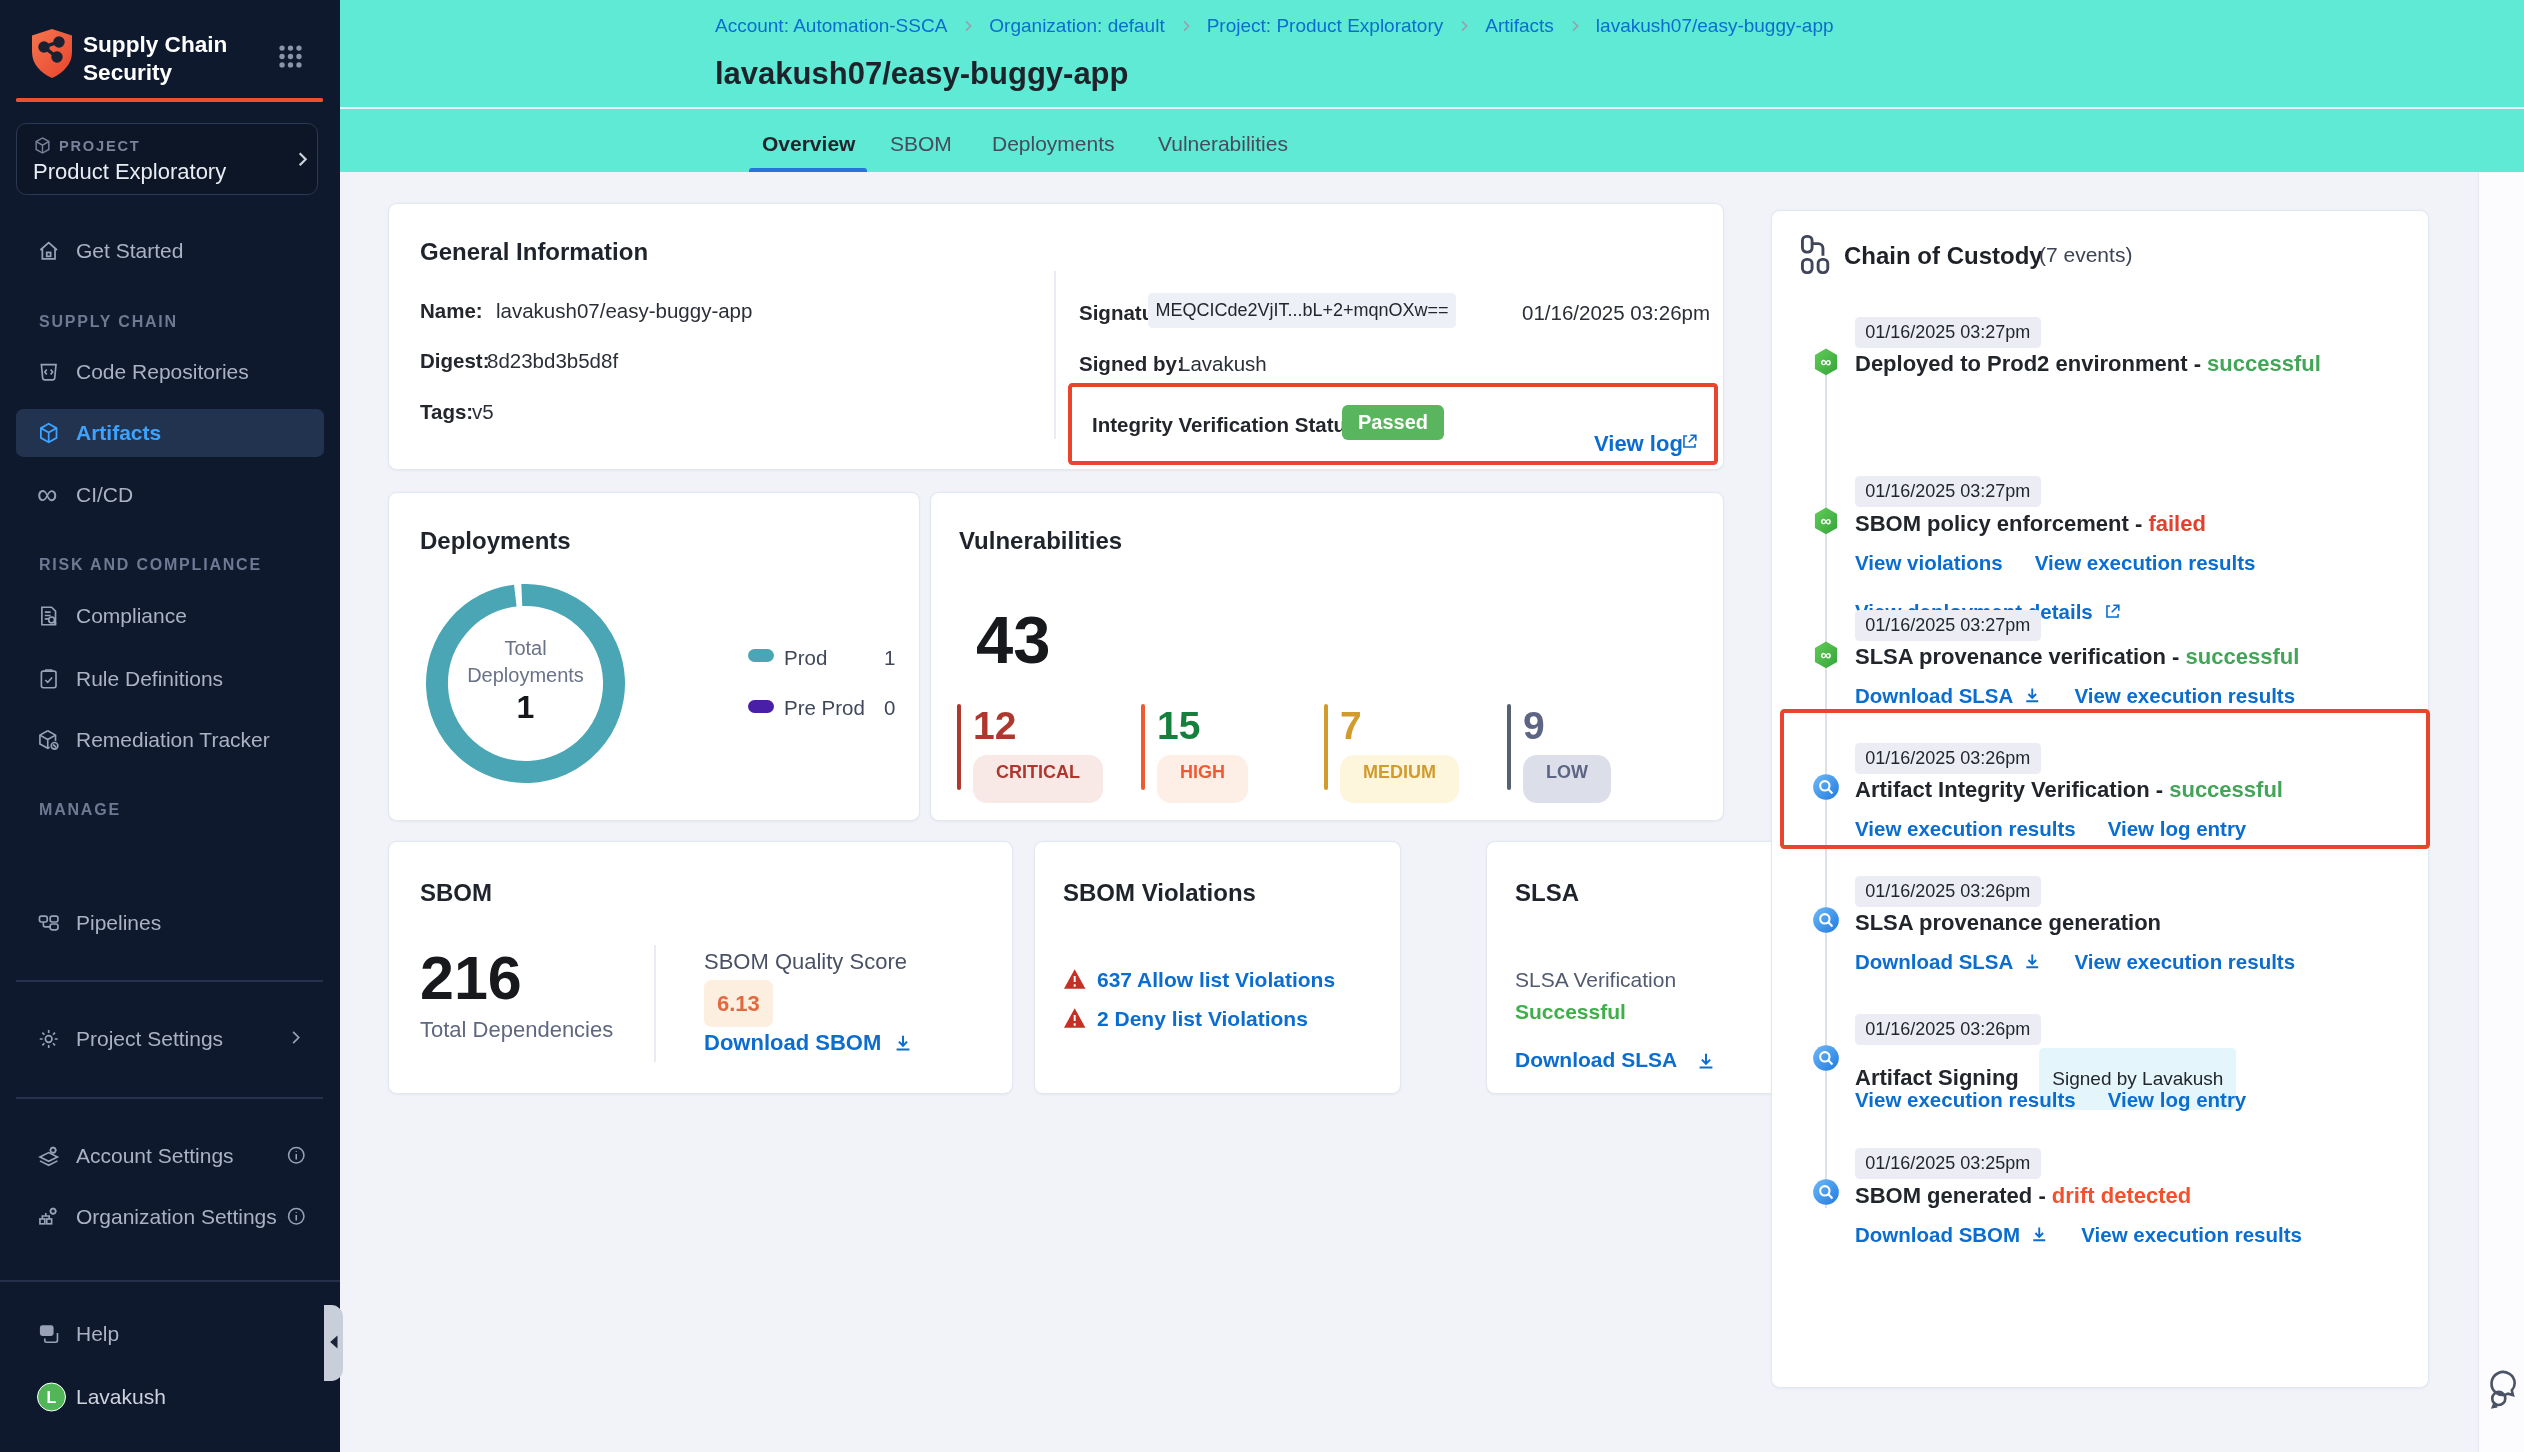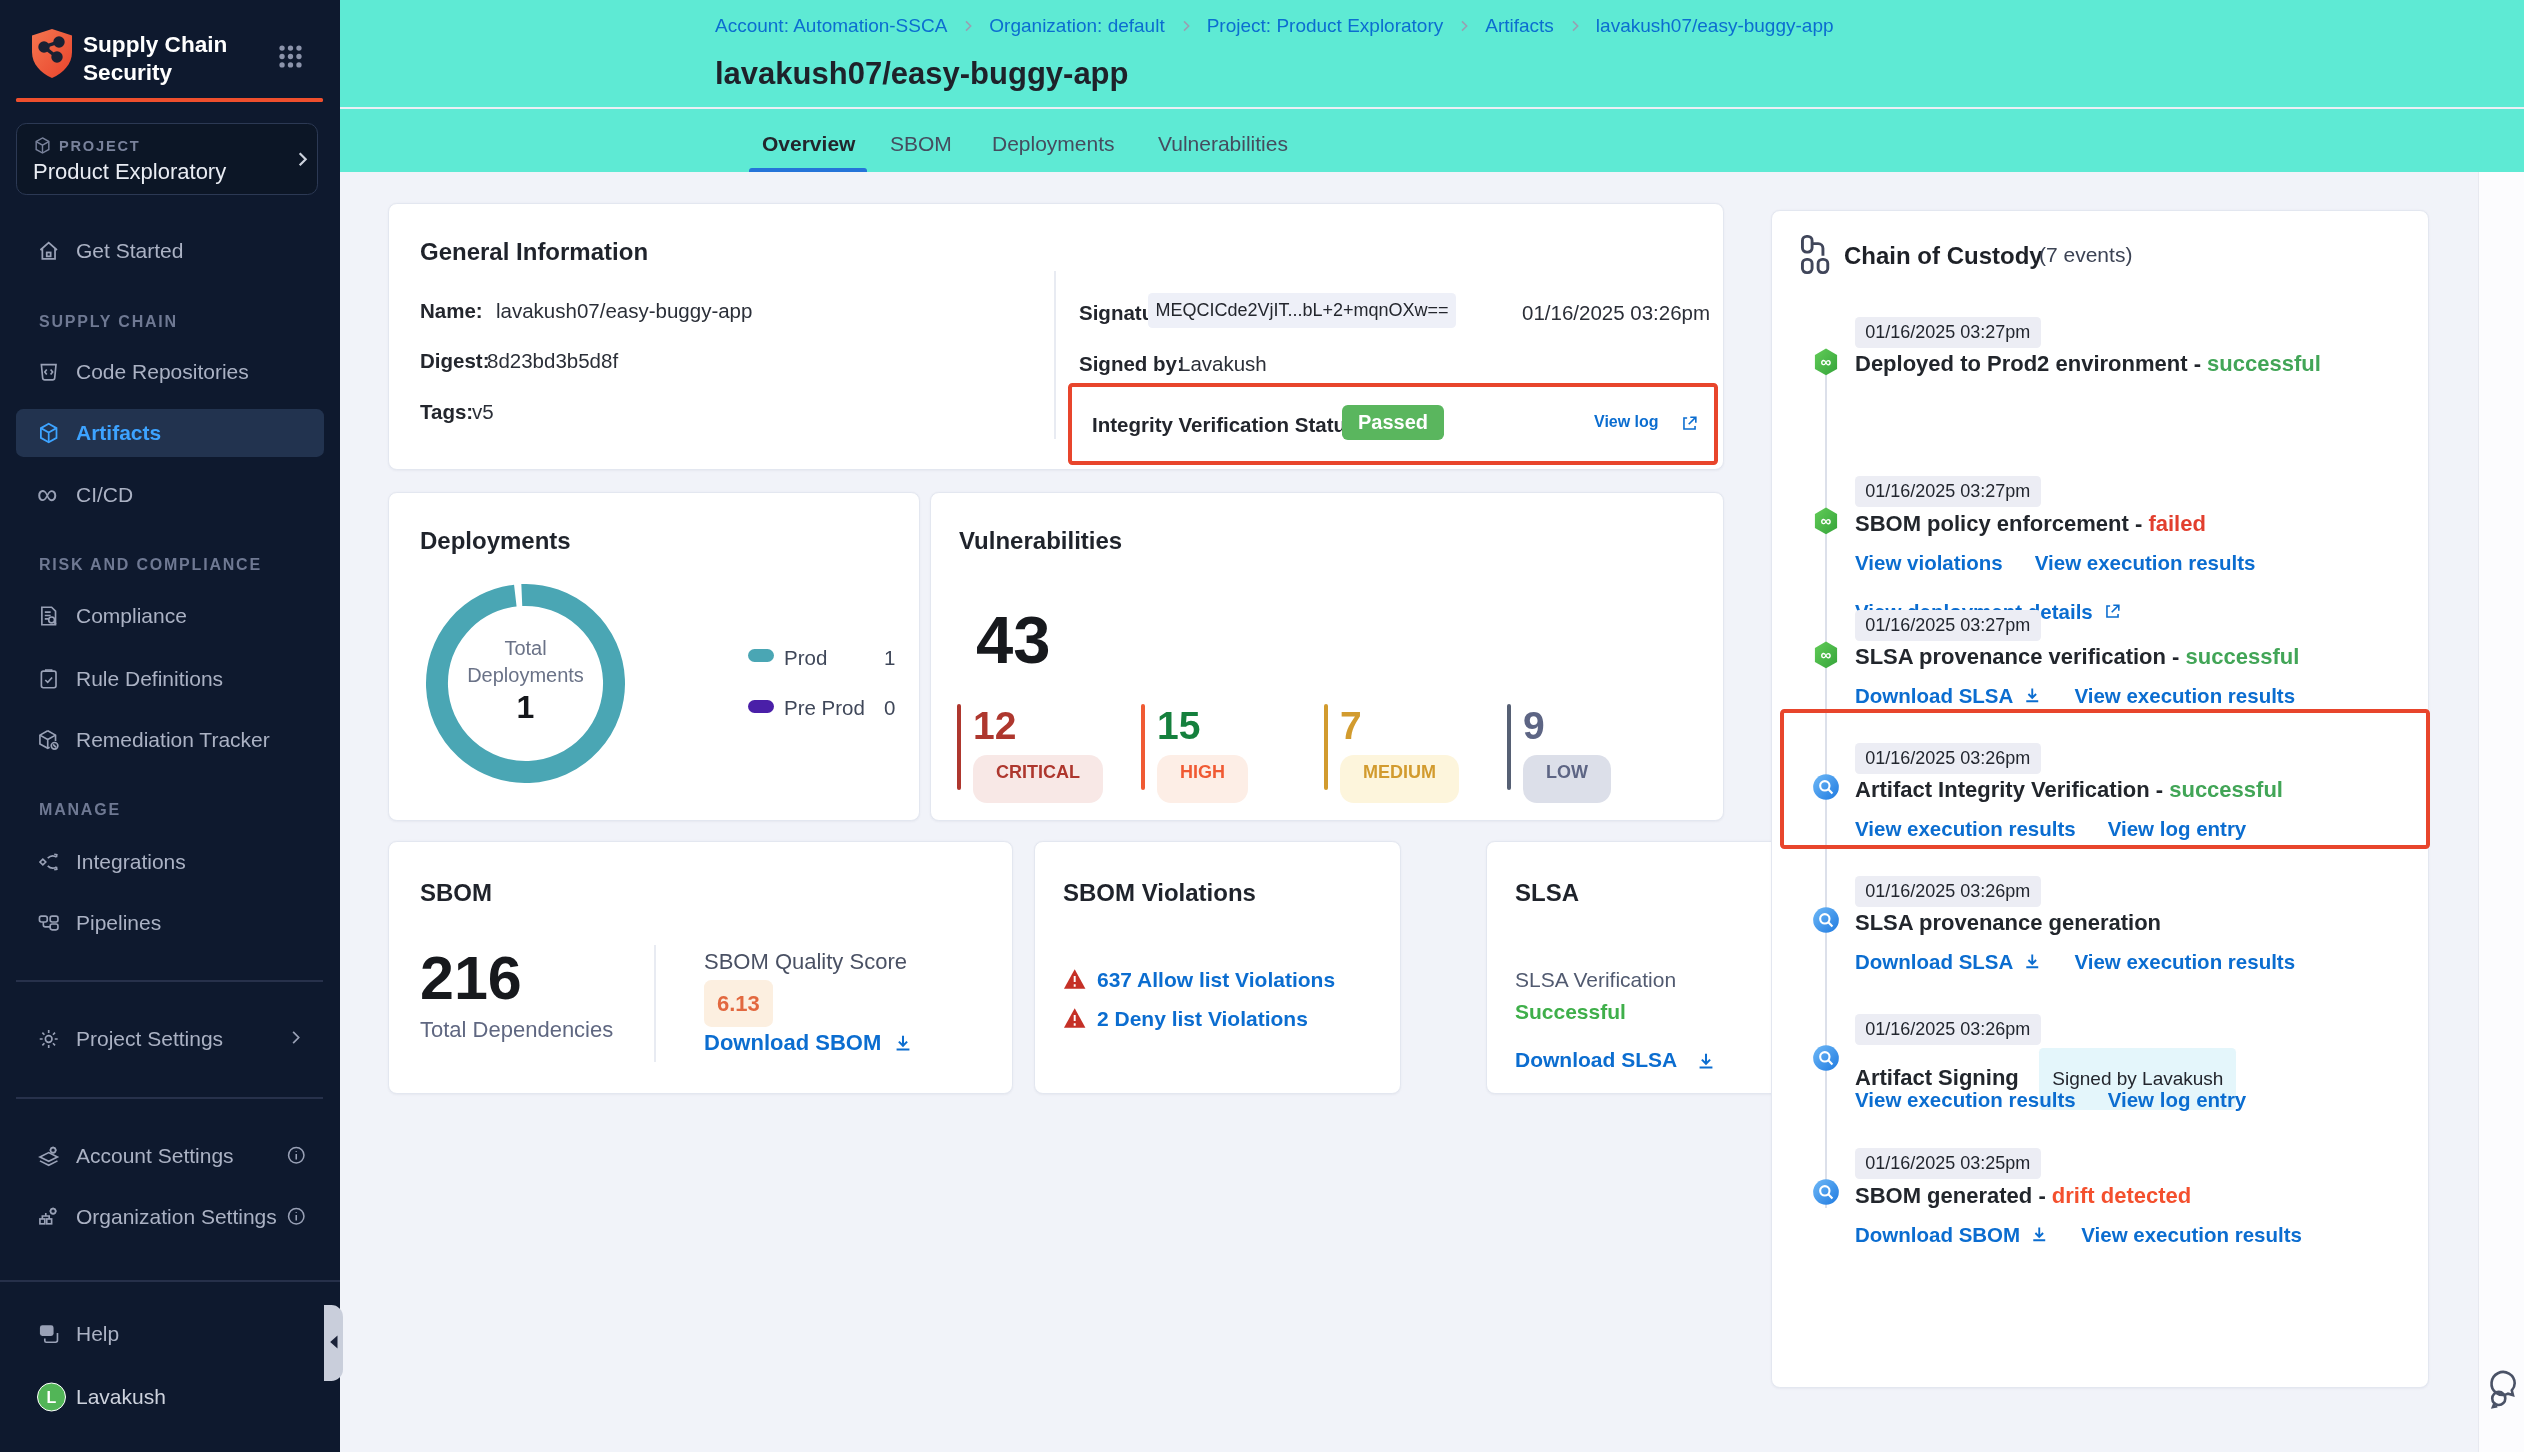--- a/index.html
+++ b/index.html
@@ -178,29 +178,20 @@
             <path d="M3 7l8 4.5L19 7M11 11.5V20.5"></path>
             <circle cx="18" cy="18" r="3.4"></circle>
             <path d="M16.5 16.5l3 3"></path>
           </svg>
         </span>
       <span class="nav-label">Remediation Tracker</span>
     </div>
 
     <div class="abs nav-header" style="left:39px;top:801px;">MANAGE</div>
 
-    <div class="nav-row" style="top:838px;">
-      <span class="nav-icon">
-          <svg width="23.4" height="23.4" viewBox="0 0 24 24" fill="none" stroke="currentColor" stroke-width="1.7">
-            <path d="M3 12l3-3 3 3-3 3z"></path>
-            <path d="M11 8c3-3 6-3 9-1M20 7l.3-2.6L17.7 4M11 16c3 3 6 3 9 1M20 17l.3 2.6-2.6.4"></path>
-          </svg>
-        </span>
-      <span class="nav-label">Integrations</span>
-    </div>
 
     <div class="nav-row" style="top:899px;">
       <span class="nav-icon">
           <svg width="23.4" height="23.4" viewBox="0 0 24 24" fill="none" stroke="currentColor" stroke-width="1.7">
             <rect x="2.5" y="5" width="8" height="6" rx="2"></rect>
             <rect x="13.5" y="13" width="8" height="6" rx="2"></rect>
             <path d="M6.5 11v3a2 2 0 002 2h5"></path>
             <rect x="13.5" y="5" width="8" height="6" rx="2"></rect>
           </svg>
         </span>
@@ -338,21 +329,21 @@
     <div class="abs lbl" style="left:31px;top:196px;">Tags:</div>
     <div class="abs val" style="left:83px;top:196px;">v5</div>
     <div class="abs" style="left:665px;top:67px;width:1.5px;height:168px;background:#E8EBF2;"></div>
     <div class="abs lbl" style="left:690px;top:97px;">Signature:</div>
     <div class="abs" style="left:759px;top:89px;width:308px;height:35px;background:#EEF0F8;border-radius:4.4px;font-size:18px;color:#23262D;text-align:center;line-height:35px;">MEQCICde2VjIT...bL+2+mqnOXw==</div>
     <div class="abs val" style="left:1133px;top:97px;">01/16/2025 03:26pm</div>
     <div class="abs lbl" style="left:690px;top:148px;">Signed by:</div>
     <div class="abs val" style="left:790px;top:148px;">Lavakush</div>
     <div class="abs lbl" style="left:703px;top:209px;">Integrity Verification Status:</div>
     <div class="abs" style="left:953px;top:201px;height:35px;line-height:35px;padding:0 16px;background:#5AB65E;border-radius:5.8px;color:#fff;font-size:20px;font-weight:bold;">Passed</div>
-    <div class="abs" style="left:1205px;top:209px;font-size:16px;">
+    <div class="abs" style="left:1205px;top:227px;font-size:22px;">
       <a class="link">View log</a>
       <svg class="abs" style="left:86px;top:0.7px;" width="19" height="19" viewBox="0 0 24 24" fill="none" stroke="#0B6DD0" stroke-width="2">
           <path d="M9 5H5v14h14v-4"></path>
           <path d="M13 4h7v7M20 4l-9 9"></path>
         </svg>
     </div>
   </div>
   <div class="redbox" style="left:1068px;top:383px;width:650px;height:82px;"></div>
 
   <div class="card" style="left:388px;top:492px;width:532px;height:329px;">

